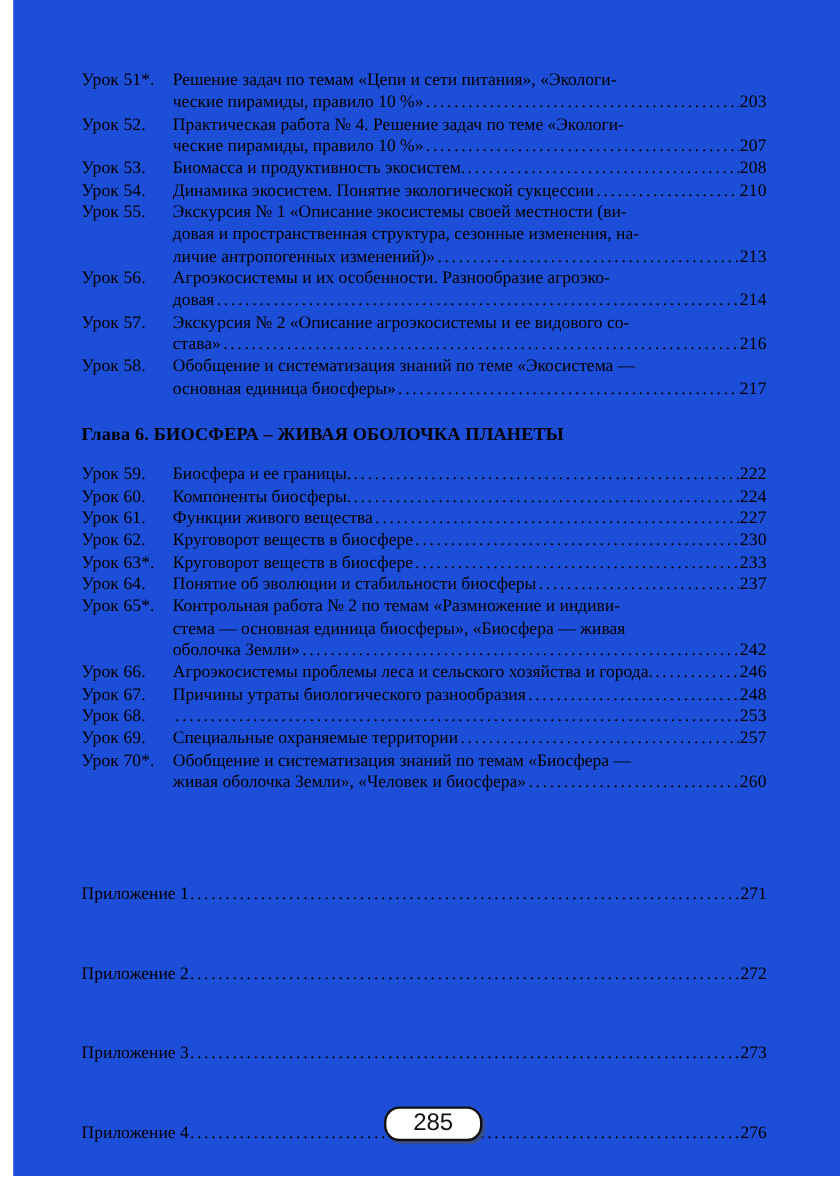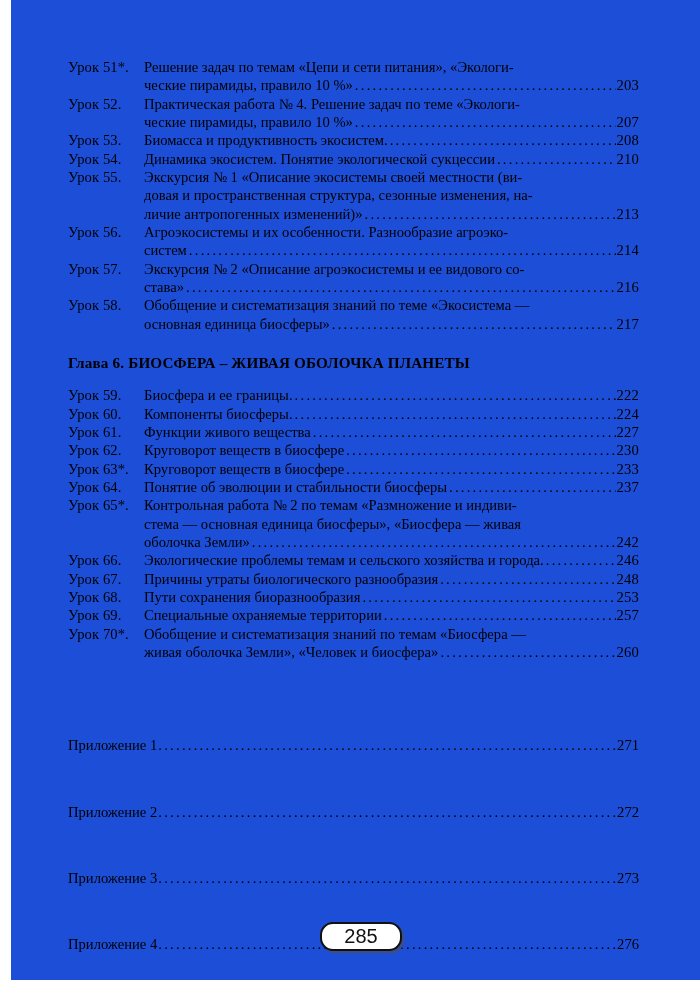--- a/index.html
+++ b/index.html
@@ -189,21 +189,21 @@
               <span class="leader">..........................................................................................</span>
               <span class="pageno">213</span>
             </div>
           </div>
         </div>
         <div class="entry">
           <div class="label">Урок 56.</div>
           <div class="body">
             <span class="wrapline">Агроэкосистемы и их особенности. Разнообразие агроэко-</span>
             <div class="tail">
-              <span class="txt">систем</span>
+              <span class="txt">довая</span>
               <span class="leader">..........................................................................................</span>
               <span class="pageno">214</span>
             </div>
           </div>
         </div>
         <div class="entry">
           <div class="label">Урок 57.</div>
           <div class="body">
             <span class="wrapline">Экскурсия № 2 «Описание агроэкосистемы и ее видового со-</span>
             <div class="tail">
@@ -298,41 +298,40 @@
               <span class="pageno">242</span>
             </div>
           </div>
         </div>
       </div>
       <div>
         <div class="entry">
           <div class="label">Урок 66.</div>
           <div class="body">
             <div class="tail">
-              <span class="txt">Экологические проблемы темам и сельского хозяйства и города.</span>
+              <span class="txt">Агроэкосистемы проблемы леса и сельского хозяйства и города.</span>
               <span class="leader">..........................................................................................</span>
               <span class="pageno">246</span>
             </div>
           </div>
         </div>
         <div class="entry">
           <div class="label">Урок 67.</div>
           <div class="body">
             <div class="tail">
               <span class="txt">Причины утраты биологического разнообразия</span>
               <span class="leader">..........................................................................................</span>
               <span class="pageno">248</span>
             </div>
           </div>
         </div>
         <div class="entry">
           <div class="label">Урок 68.</div>
           <div class="body">
             <div class="tail">
-              <span class="txt">Пути сохранения биоразнообразия</span>
               <span class="leader">..........................................................................................</span>
               <span class="pageno">253</span>
             </div>
           </div>
         </div>
         <div class="entry">
           <div class="label">Урок 69.</div>
           <div class="body">
             <div class="tail">
               <span class="txt">Специальные охраняемые территории</span>

